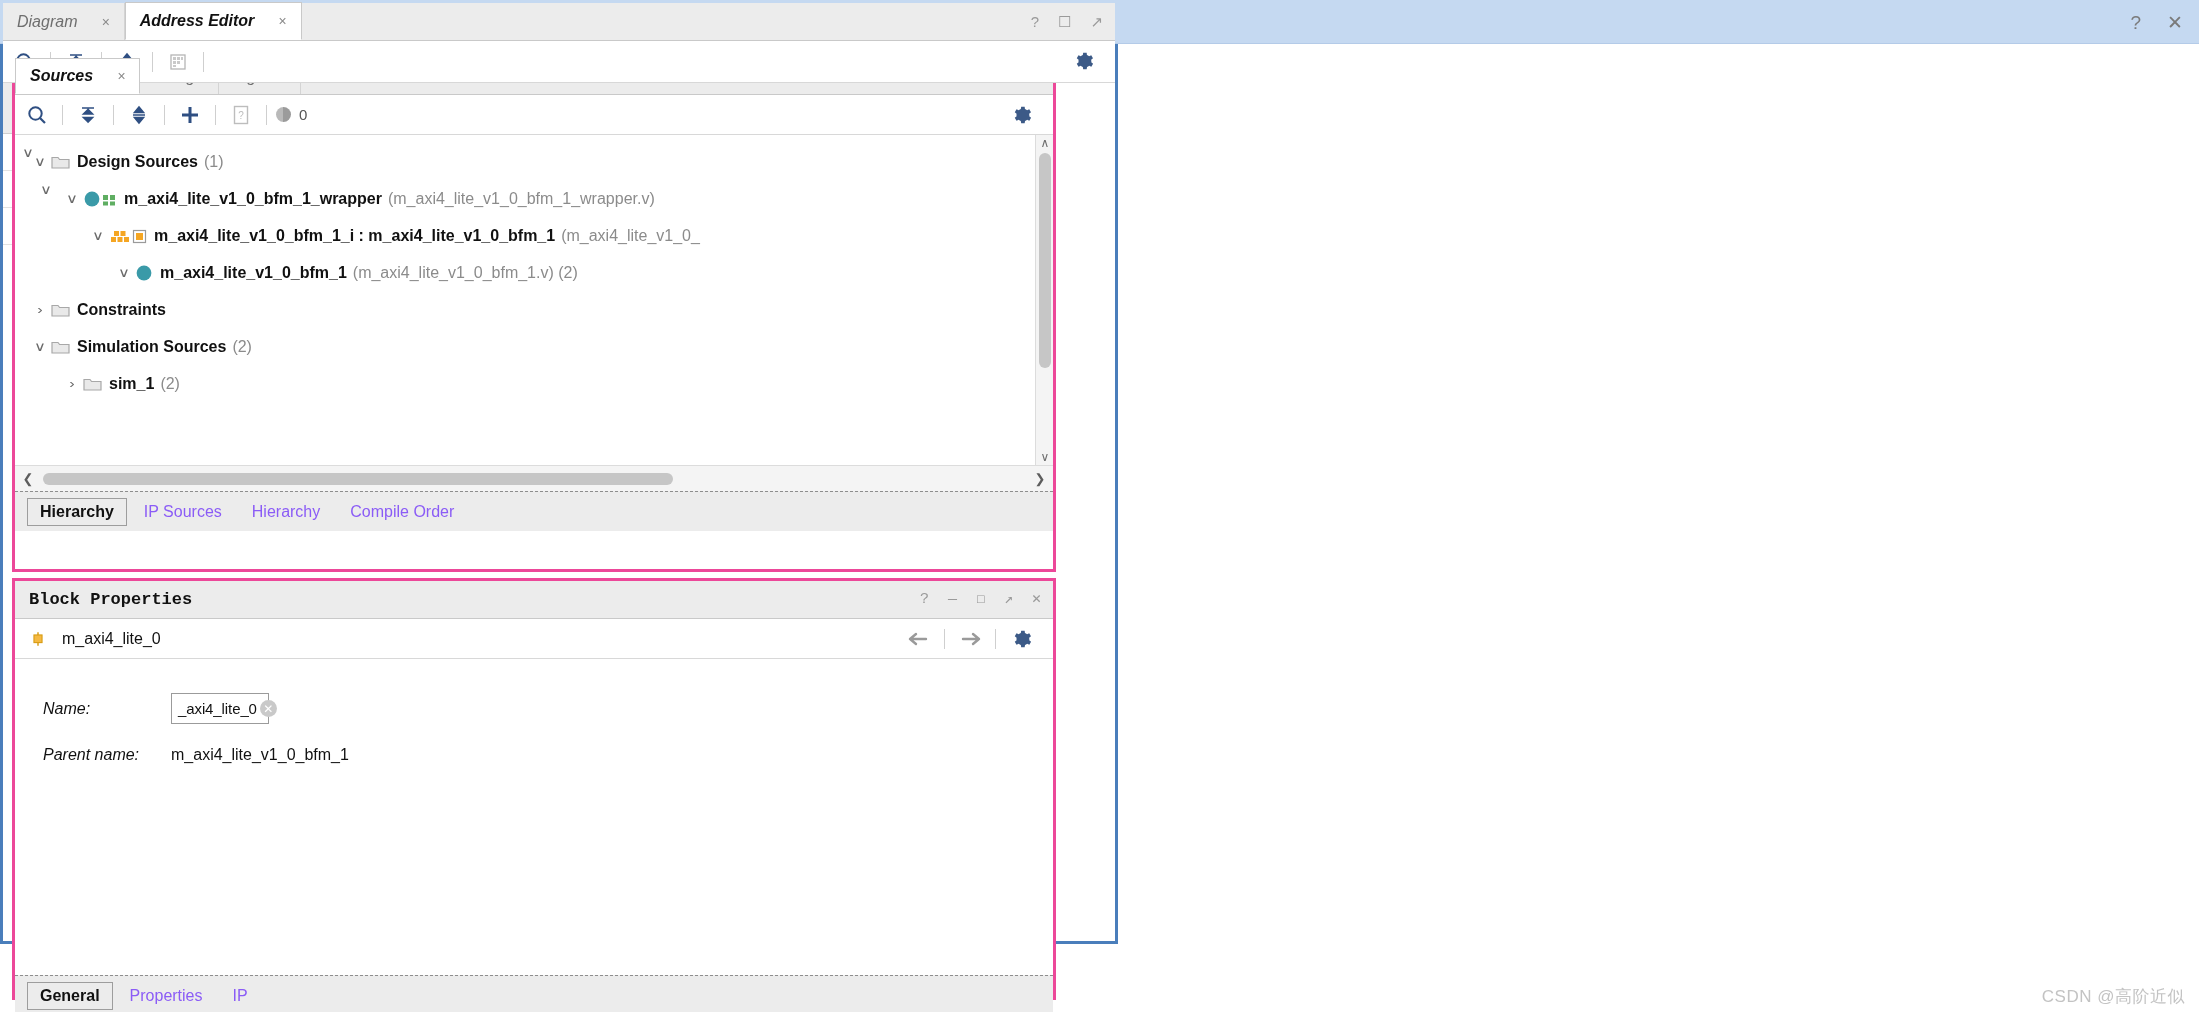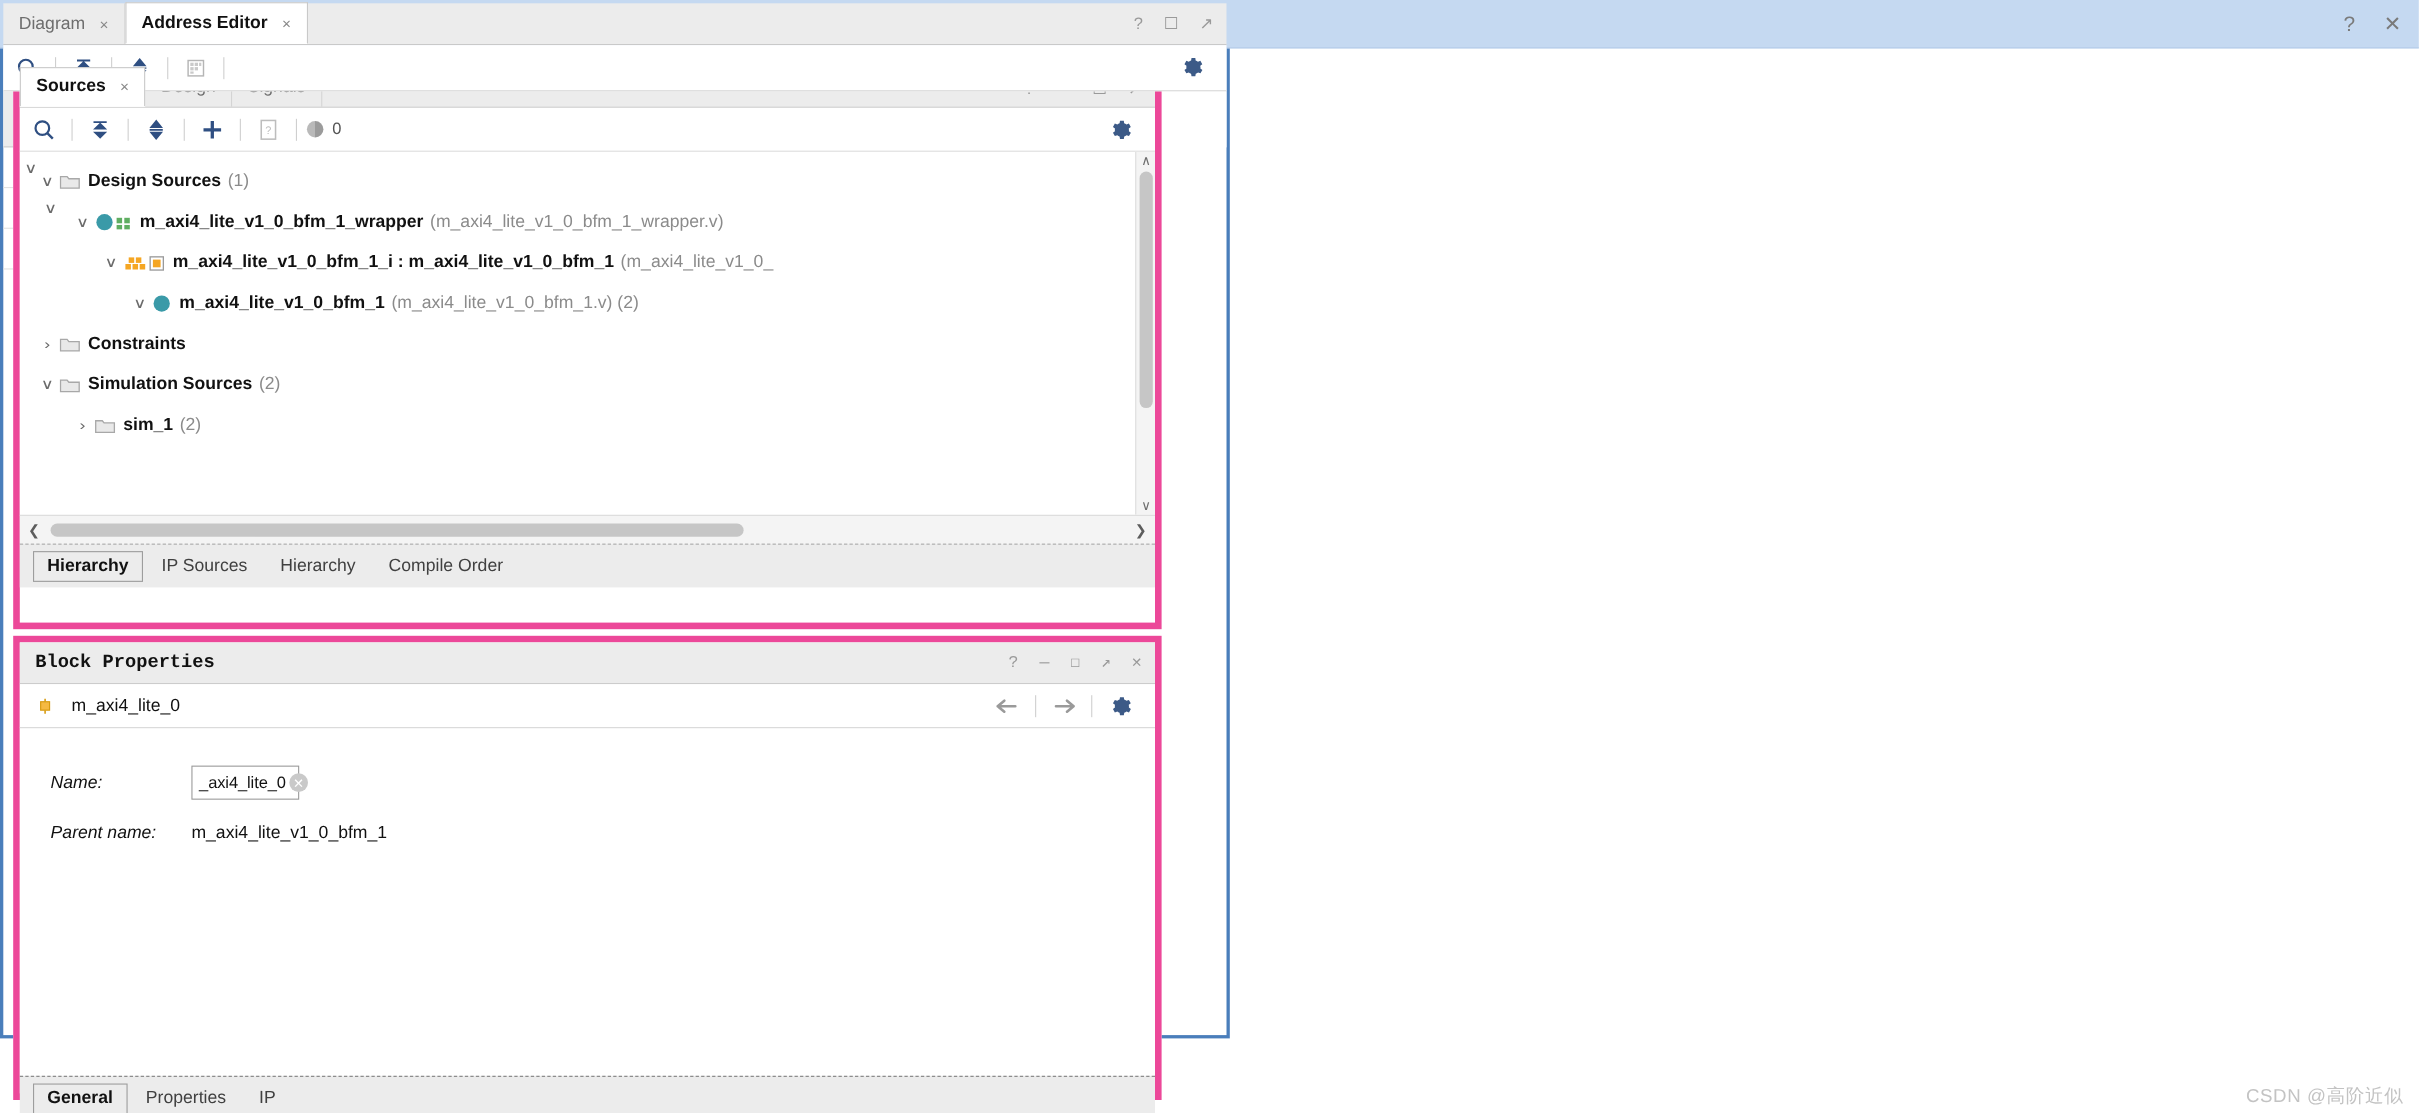--- a/index.html
+++ b/index.html
@@ -24,33 +24,33 @@
   .banner-ctl {
     position: absolute; right: 16px; top: 0; height: 44px;
     display: flex; align-items: center; gap: 26px;
   }
   .banner-ctl span { color: #7a7a7a; font-size: 19px; cursor: pointer; line-height: 1; }
 
   
   .panel {
     position: absolute;
     background: #ffffff;
-    border: 6px solid #ec4899;
+    border: 3px solid #ec4899;
   }
   .panel-tabbar {
     height: 36px; background: #ececec;
     display: flex; align-items: stretch;
     border-bottom: 1px solid #c9c9c9;
     position: relative;
   }
   .ptab {
-    display: flex; align-items: center; gap: 13px;
+    display: flex; align-items: center; gap: 24px;
     padding: 0 14px; font-size: 16px; color: #6e6e6e;
     border-right: 1px solid #d4d4d4;
-    cursor: pointer; position: relative;
+    cursor: pointer; position: relative; font-style: italic;
   }
   .ptab.active {
     background: #ffffff; color: #111; font-weight: bold;
     border-top: 1px solid #c9c9c9;
     border-left: 1px solid #c9c9c9;
     border-right: 1px solid #c9c9c9;
     margin-top: -1px;
     border-bottom: 1px solid #ffffff;
     z-index: 2;
   }
@@ -122,21 +122,21 @@
     position: absolute; left: 2px; top: 7px; width: 630px; height: 12px;
     background: #c6c6c6; border-radius: 6px;
   }
 
   
   .subtabs {
     height: 40px; background: #ececec; border-top: 1px dashed #8d8d8d;
     display: flex; align-items: center; padding-left: 12px; gap: 4px;
   }
   .subtab {
-    font-size: 16px; color: #404040; padding: 5px 13px; cursor: pointer;
+    font-size: 16px; color: #8b5cf6; padding: 5px 13px; cursor: pointer;
   }
   .subtab.active {
     color: #111; font-weight: bold; background: #ececec;
     border: 1px solid #9d9d9d; padding: 4px 12px;
   }
 
   
   #blockprops-panel { left: 12px; top: 578px; width: 1044px; height: 422px; }
   .bp-header {
     height: 38px; background: #ececec; border-bottom: 1px solid #c9c9c9;

